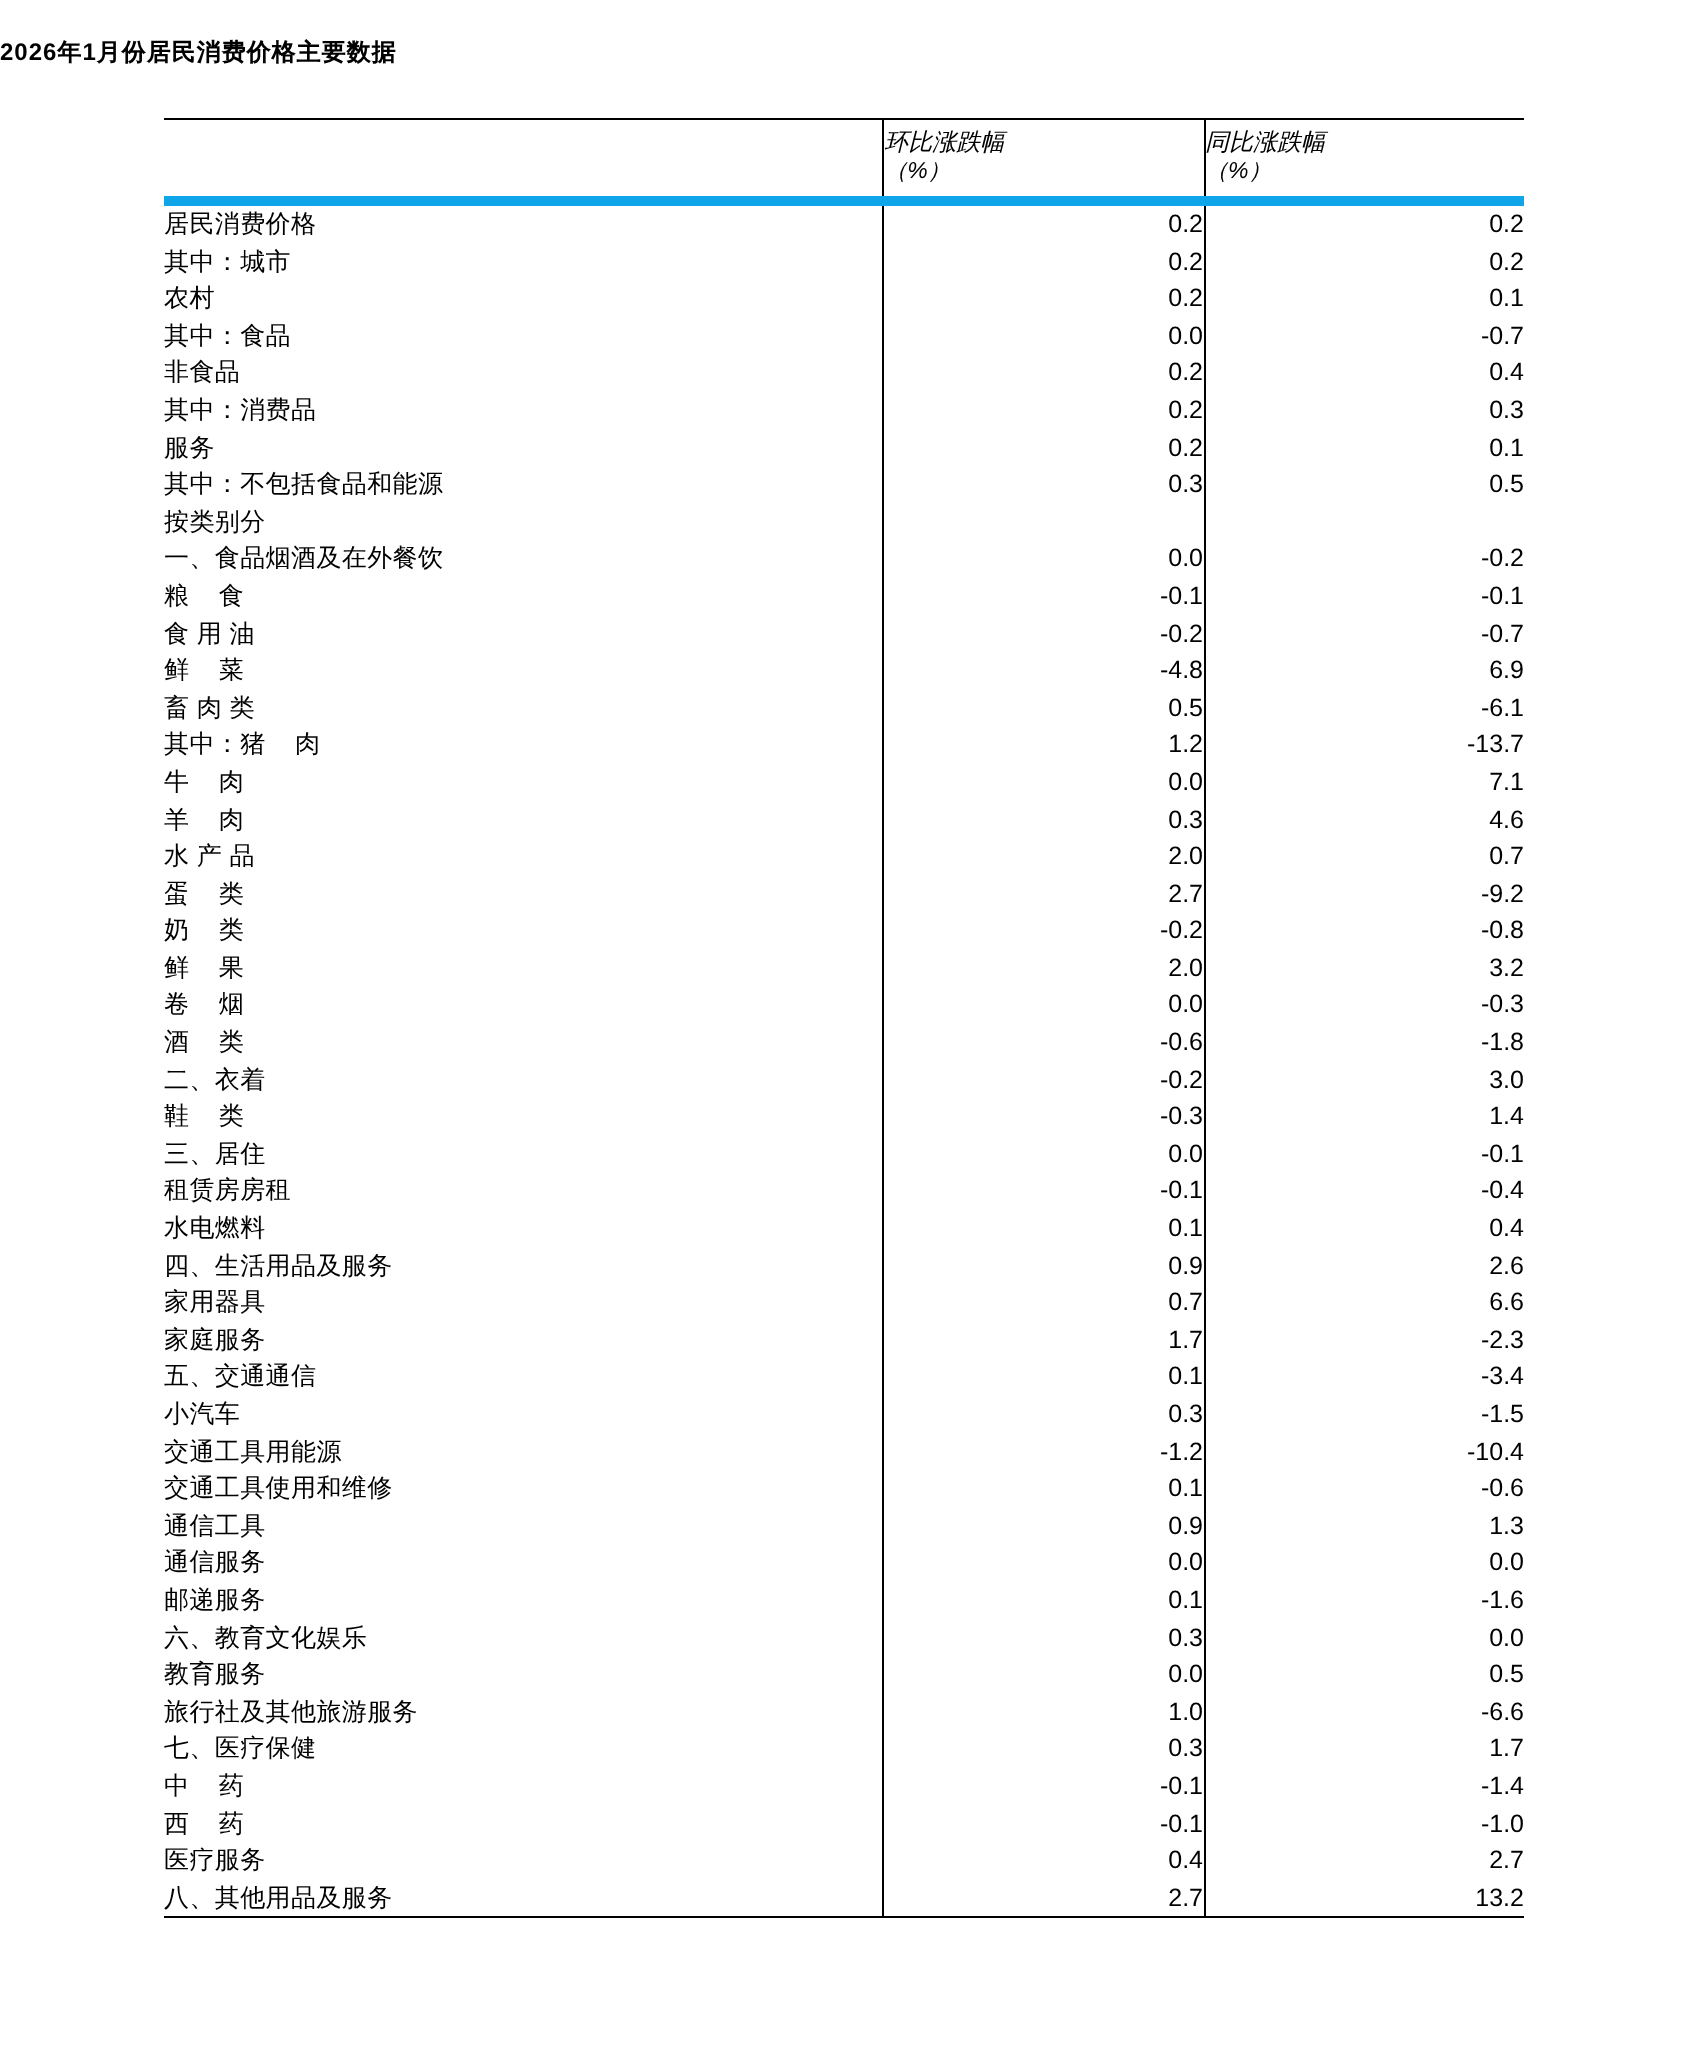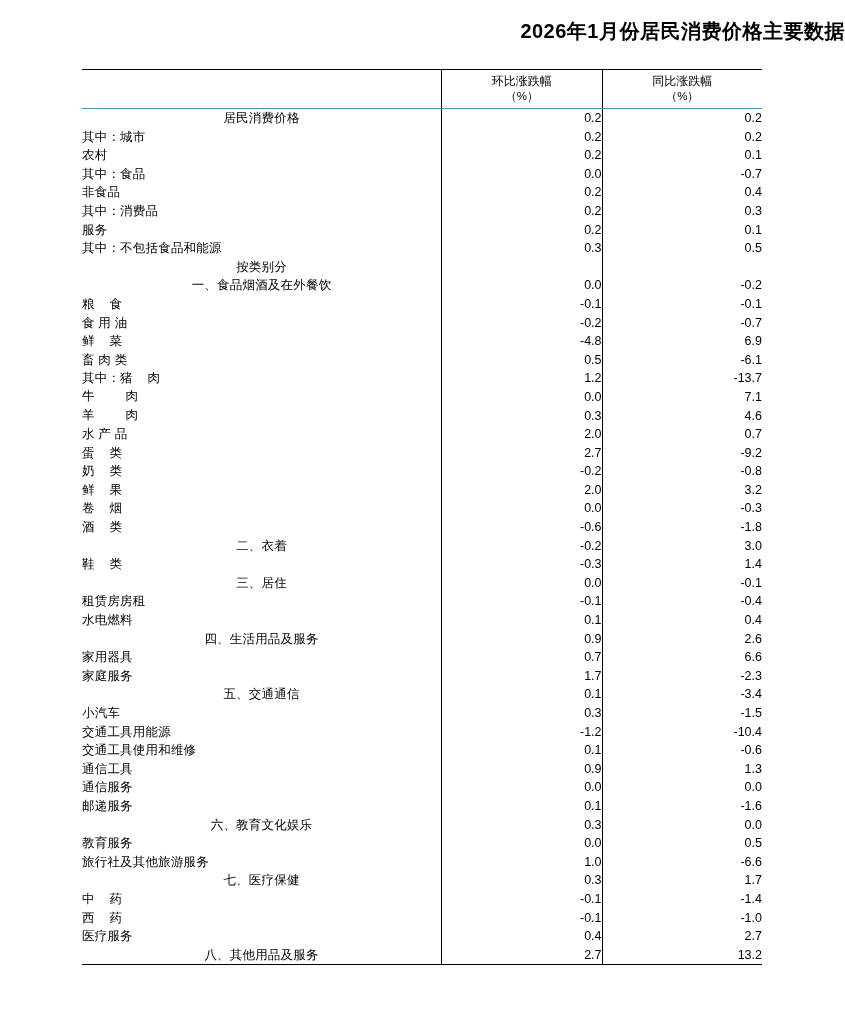--- a/index.html
+++ b/index.html
@@ -14,22 +14,22 @@
     color: #000000;
     overflow: hidden;
   }
   .page {
     position: relative;
     width: 845px;
     height: 1033px;
     box-sizing: border-box;
   }
   .doc-title {
-    text-align: right;
-    font-size: 20px;
+    text-align: left;
+    font-size: 12px;
     font-weight: bold;
     margin-top: 18px;
     margin-bottom: 0;
     letter-spacing: 0.5px;
     font-family: "Liberation Sans", "DejaVu Sans", sans-serif;
   }
   table.cpi {
     border-collapse: collapse;
     margin-top: 24px;
     margin-left: 82px;
@@ -37,27 +37,28 @@
     font-size: 12.5px;
     font-family: "Liberation Sans", "DejaVu Sans", sans-serif;
   }
   table.cpi th, table.cpi td {
     padding: 0;
     margin: 0;
   }
   
   .hdr-row th {
     border-top: 1.5px solid #000;
-    border-bottom: 1px solid #0ea5e9;
+    border-bottom: 5px solid #0ea5e9;
     height: 38px;
     vertical-align: middle;
     font-weight: normal;
     font-size: 12px;
     line-height: 1.25;
-    text-align: center;
+    text-align: left;
+    font-style: italic;
   }
   .hdr-label {
     border-right: 1px solid #000;
     width: 360px;
   }
   .hdr-mom {
     border-right: 1px solid #000;
     width: 160px;
   }
   .hdr-yoy {
@@ -84,24 +85,24 @@
     text-align: right;
     padding-right: 18px;
   }
   td.num.mom {
     border-right: 1px solid #000;
   }
   tbody tr:last-child td {
     border-bottom: 1.5px solid #000;
     margin-left: 37px;
   }
-  .lvl0 { padding-left: 6px; text-align: center; }
+  .lvl0 { padding-left: 6px; }
   .lvl1 { padding-left: 24px; }
   .lvl2 { padding-left: 42px; }
-  .lvl3 { padding-left: 60px; font-family: Liberation Mono, monospace; }
+  .lvl3 { padding-left: 60px; }
 </style>
 </head>
 <body>
 
 <div class="page">
 
   <div class="doc-title">2026年1月份居民消费价格主要数据</div>
 
   <table class="cpi">
     <thead>

